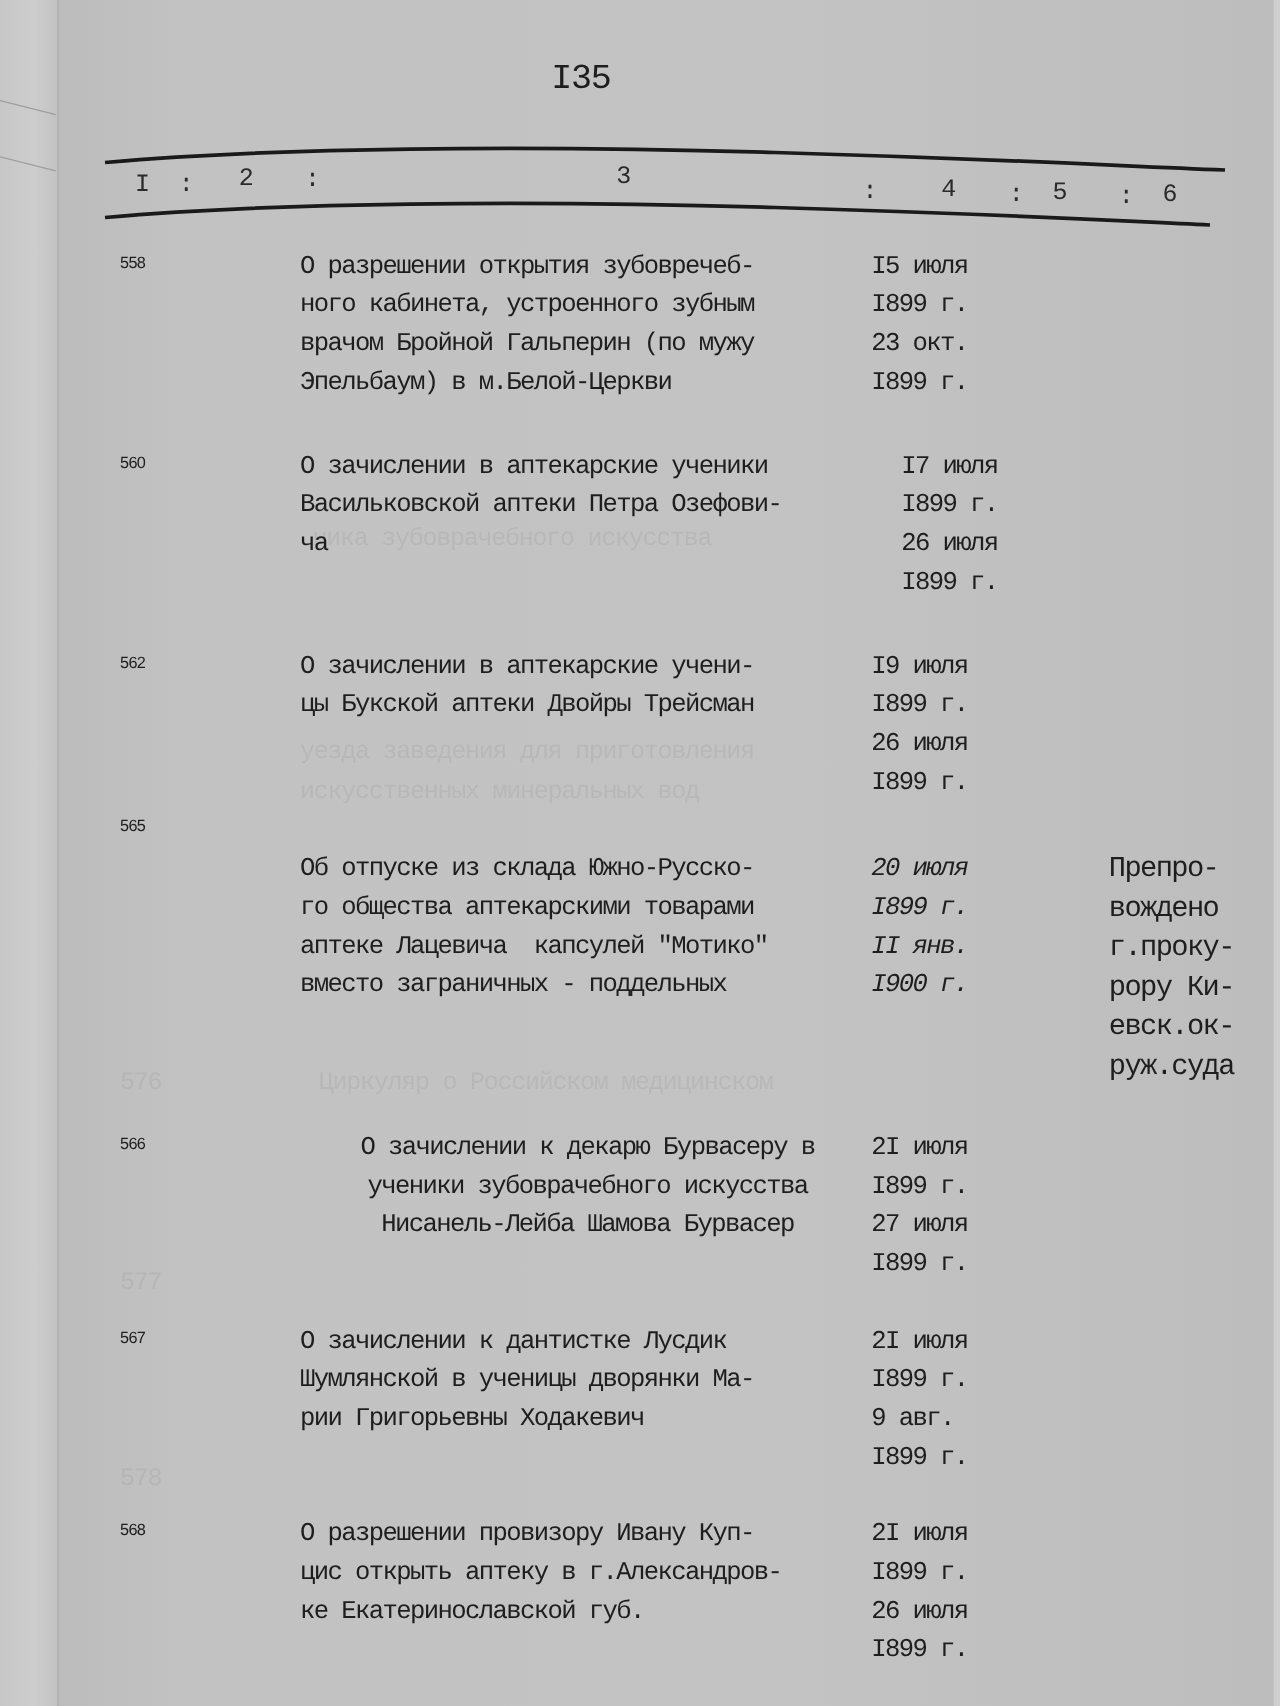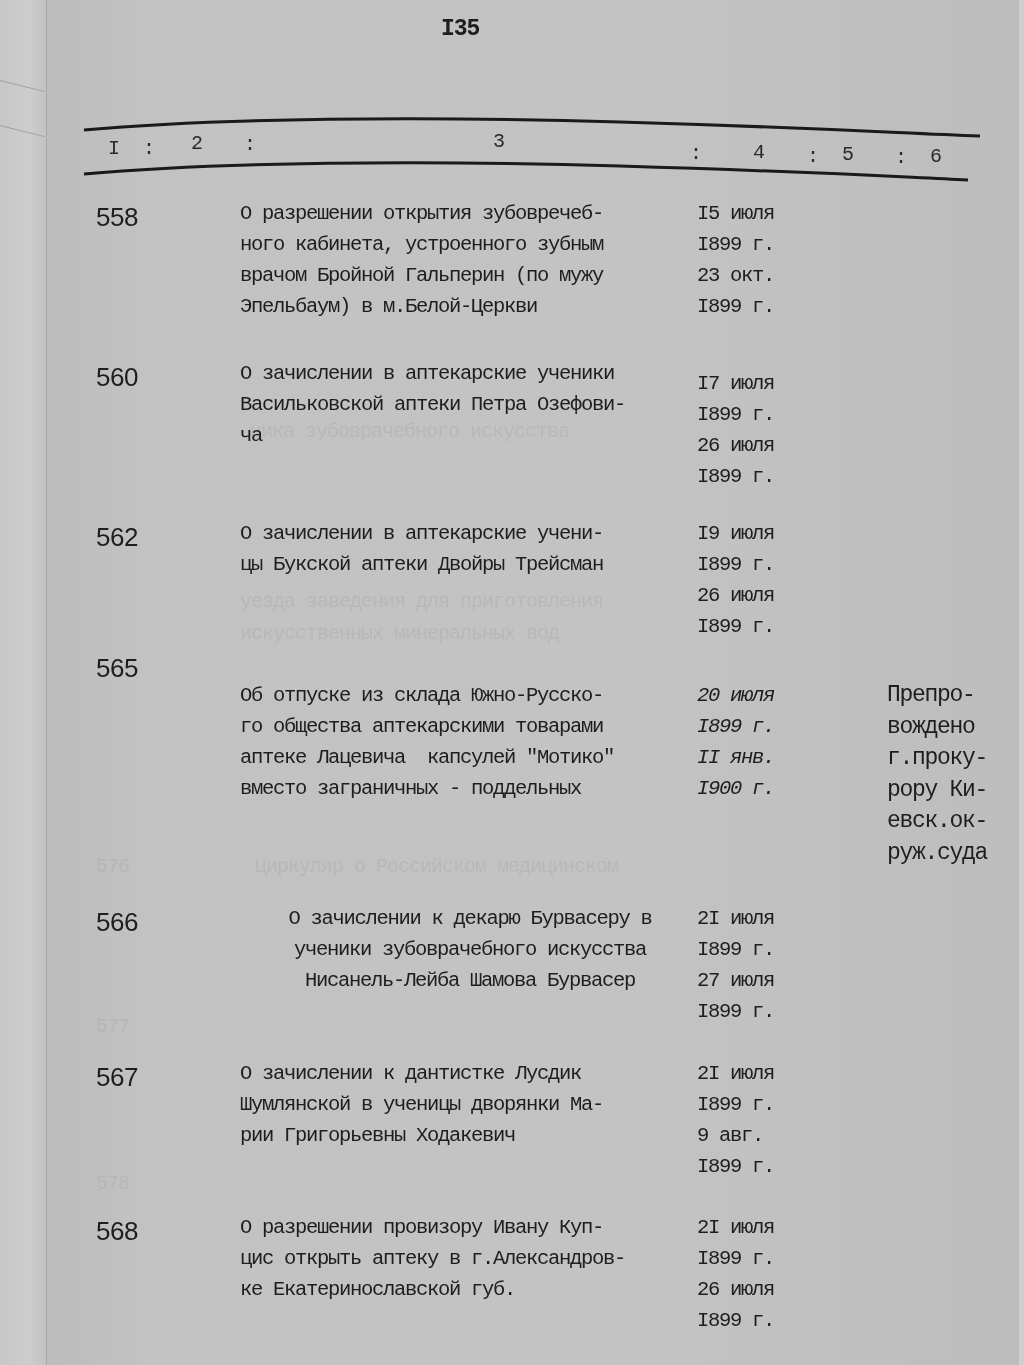--- a/index.html
+++ b/index.html
@@ -34,40 +34,39 @@
       background: linear-gradient(to right, #bcbcbc 0%, #c2c2c2 10%, #c3c3c3 60%, #bdbdbd 100%);
     }
     .right-strip {
       position: absolute;
       right: 0; top: 0;
       width: 5px; height: 1365px;
       background: #cfcfcf;
     }
     .page-number {
       position: absolute;
-      left: 441px; top: 16px;
-      font-size: 23px;
+      left: 441px; top: 48px;
+      font-size: 28px;
       letter-spacing: -1px;
-      font-weight: bold;
     }
     .header-lines {
       position: absolute;
       left: 0; top: 0;
       width: 1024px; height: 200px;
       pointer-events: none;
     }
     .col-header {
       position: absolute;
       font-size: 20px;
       color: #2a2a2a;
     }
     .entry-number {
       position: absolute;
       left: 96px;
-      font-size: 26px;
+      font-size: 13px;
       font-family: "Liberation Sans", "DejaVu Sans", sans-serif;
       letter-spacing: -0.5px;
     }
     .entry-text {
       position: absolute;
       left: 240px;
       width: 460px;
       font-size: 20.5px;
       line-height: 31px;
       letter-spacing: -1.3px;
@@ -146,21 +145,21 @@
 врачом Бройной Гальперин (по мужу
 Эпельбаум) в м.Белой-Церкви</div>
     <div class="entry-dates" style="top: 198px;">I5 июля
 I899 г.
 23 окт.
 I899 г.</div>
     <div class="entry-number" style="top: 362px;">560</div>
     <div class="entry-text" style="top: 358px;">О зачислении в аптекарские ученики
 Васильковской аптеки Петра Озефови-
 ча</div>
-    <div class="entry-dates" style="top: 368px;">I7 июля
+    <div class="entry-dates" style="top: 358px; margin-left: 24px;">I7 июля
 I899 г.
 26 июля
 I899 г.</div>
     <div class="entry-number" style="top: 522px;">562</div>
     <div class="entry-text" style="top: 518px;">О зачислении в аптекарские учени-
 цы Букской аптеки Двойры Трейсман</div>
     <div class="entry-dates" style="top: 518px;">I9 июля
 I899 г.
 26 июля
 I899 г.</div>

